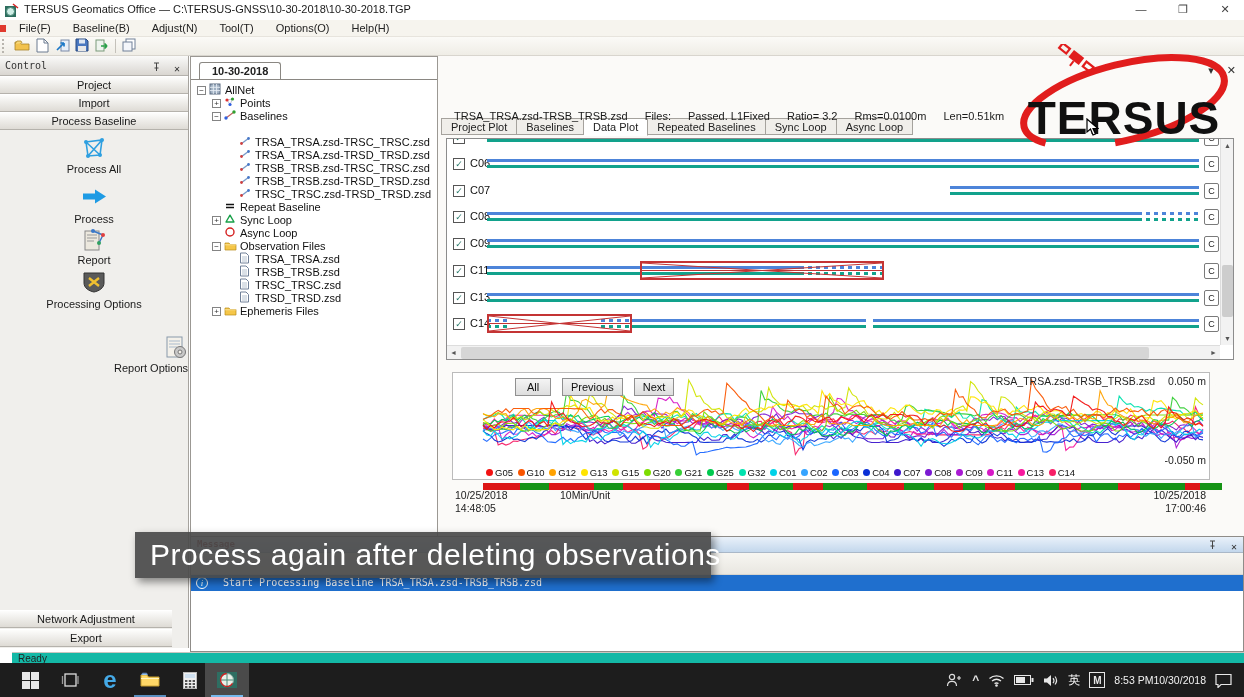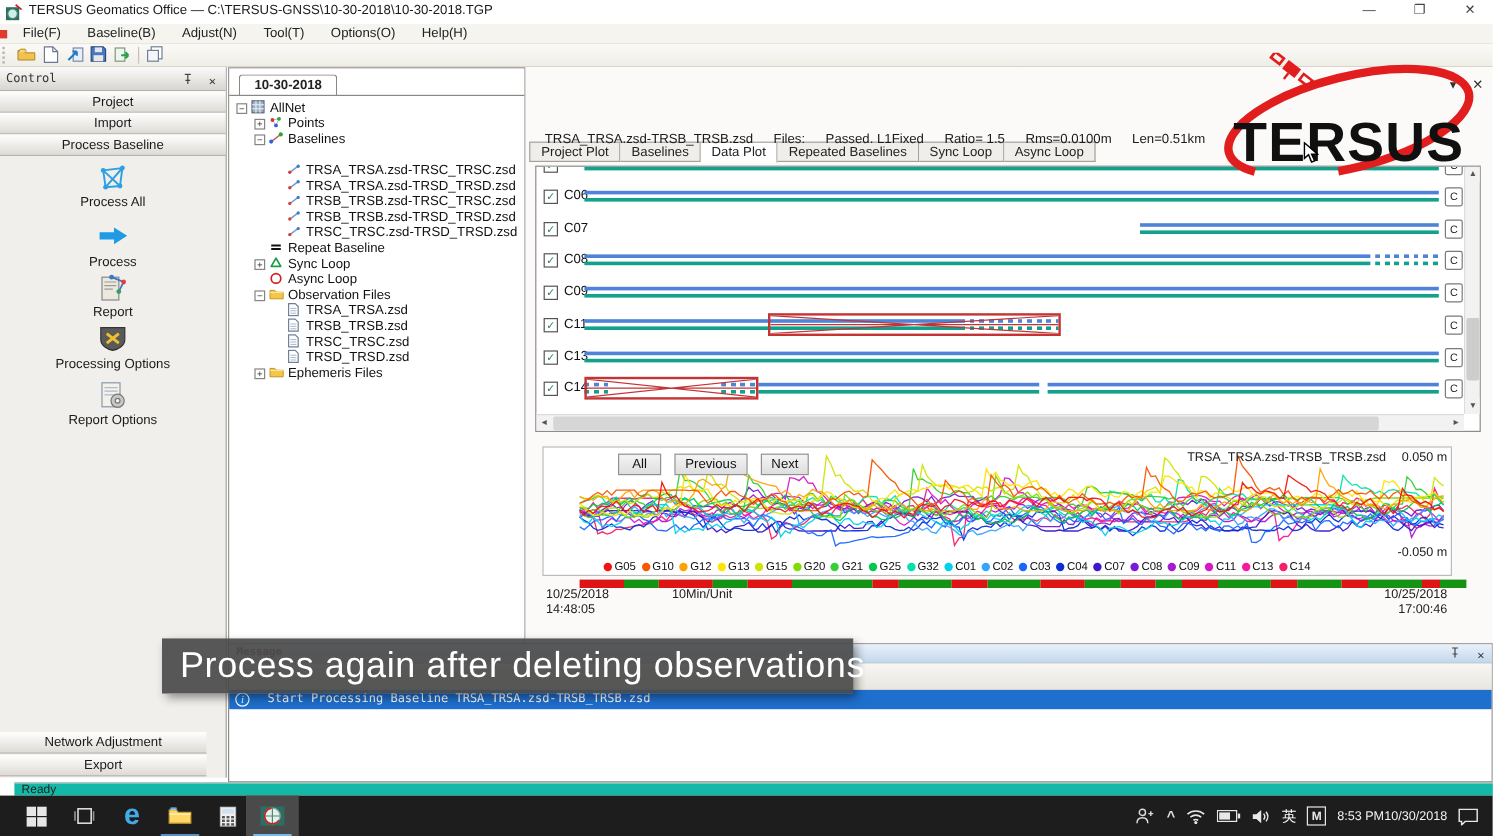--- a/index.html
+++ b/index.html
@@ -80,21 +80,21 @@
   .hscroll .sarrow { position:absolute; top:0; width:13px; height:14px; font-size:7px; text-align:center; line-height:14px; color:#555; }
   .hscroll .thumb { position:absolute; top:1px; left:14px; width:688px; height:12px; background:#d6d6d6; border-radius:2px; }
 
   
   #respanel { position:absolute; left:14px; top:316px; width:758px; height:108px; background:#fff; border:1px solid #bbb; }
   #res-buttons { position:absolute; left:62px; top:5px; z-index:3; }
   .rbtn { display:inline-block; min-width:36px; padding:0 8px; height:18px; line-height:16px; text-align:center; background:linear-gradient(#f4f4f4,#dedede); border:1px solid #909090; font-size:11px; margin-right:11px; color:#111; }
   #res-title { position:absolute; right:54px; top:2px; font-size:10.5px; color:#222; z-index:3; }
   #res-ymax { position:absolute; right:3px; top:2px; font-size:10.5px; color:#222; z-index:3;margin-left:24px; }
   #res-ymin { position:absolute; right:3px; bottom:13px; font-size:10.5px; color:#222; z-index:3; }
-  #legend { position:absolute; left:50px; bottom:0; height:13px; display:flex; align-items:center; z-index:3; background:rgba(255,255,255,.75); }
+  #legend { position:absolute; left:33px; bottom:0; height:13px; display:flex; align-items:center; z-index:3; background:rgba(255,255,255,.75); }
   .litem { display:flex; align-items:center; margin-right:4.6px; }
   .ldot { width:7px; height:7px; border-radius:50%; margin-right:2px; flex:none; }
   .llbl { font-size:9.5px; color:#111; }
 
   #timebar { position:absolute; left:45px; top:427px; width:739px; height:7px; display:flex; }
   #timebar span { height:7px; display:inline-block; }
   .datelbl { position:absolute; top:433px; font-size:10.5px; line-height:13px; color:#222; }
 
   
   #msgpanel { left:190px; top:536px; width:1054px; height:116px; background:#fff; border:1px solid #8f8c88; }
@@ -212,21 +212,21 @@
             </svg></div>
           <div class="albl">Report</div>
         </div>
         <div class="side-action" style="top: 215px;">
           <div class="aicon"><svg width="25" height="23">
               <path d="M2 2h20v10c0 5-5 8-10 9-5-1-10-4-10-9Z" fill="#5a5a5a" stroke="#333"></path>
               <path d="M7 7l10 8M17 7L7 15" stroke="#f0c030" stroke-width="2.4"></path>
             </svg></div>
           <div class="albl">Processing Options</div>
         </div>
-        <div class="side-action" style="top: 261px;">
+        <div class="side-action" style="top: 279px; text-align: right;">
           <div class="aicon"><svg width="24" height="25">
               <rect x="3" y="2" width="15" height="20" fill="#f4f1ea" stroke="#8899aa"></rect>
               <path d="M5 6h11M5 9h11M5 12h8" stroke="#aabbcc"></path>
               <circle cx="16" cy="17" r="5.5" fill="#c8c8c8" stroke="#777"></circle>
               <circle cx="16" cy="17" r="2" fill="#f4f1ea" stroke="#777"></circle>
             </svg></div>
           <div class="albl">Report Options</div>
         </div>
       </div>
     <div id="side-bottoms">
@@ -391,21 +391,21 @@
   <div id="mainpane" class="abs">
     <div id="pane-ctl">
       <span>▾</span>
       <span>✕</span>
     </div>
     <div id="main-tabs"><span class="mtab">Project Plot</span><span class="mtab">Baselines</span><span class="mtab active">Data Plot</span><span class="mtab">Repeated Baselines</span><span class="mtab">Sync Loop</span><span class="mtab">Async Loop</span></div>
     <div id="statusline">
       <span>TRSA_TRSA.zsd-TRSB_TRSB.zsd</span>
       <span>Files:</span>
       <span>Passed. L1Fixed</span>
-      <span>Ratio= 1.5</span>
+      <span>Ratio= 3.2</span>
       <span>Rms=0.0100m</span>
       <span>Len=0.51km</span>
     </div>
 
     <div id="logo" class="abs" style="left:566px; top:-12px;">
       <svg width="240" height="106" viewBox="0 0 240 106">
         <g transform="rotate(-14 120 58)">
           <ellipse cx="120" cy="58" rx="103" ry="38" fill="none" stroke="#e11d1d" stroke-width="7" stroke-dasharray="418 70" stroke-dashoffset="-205"></ellipse>
         </g>
         <g transform="translate(70,6) rotate(38)">

